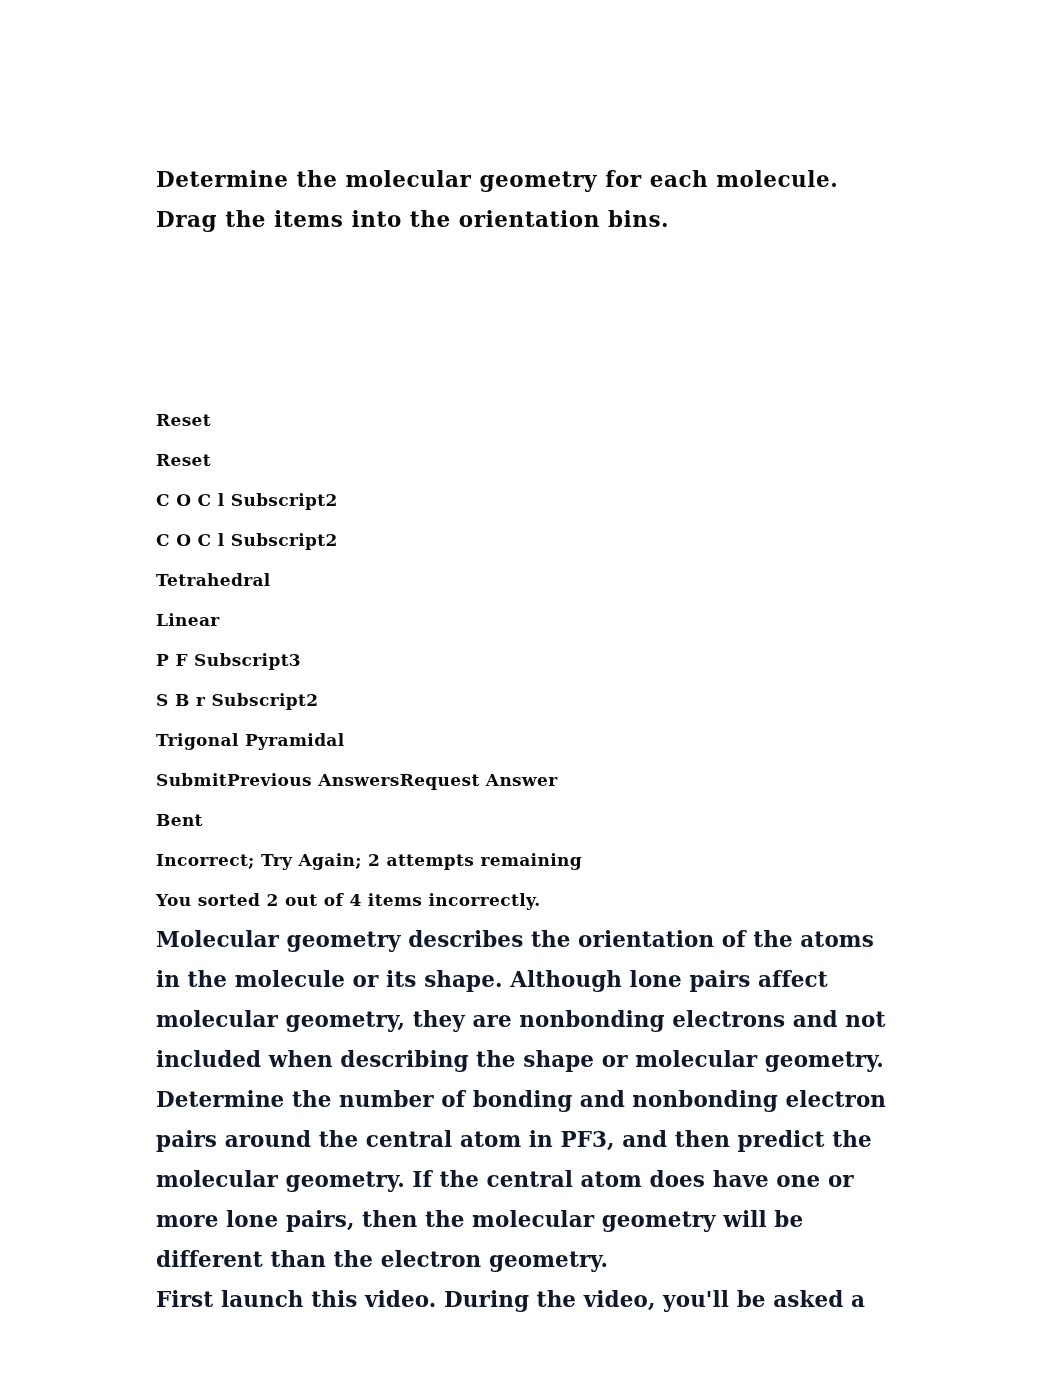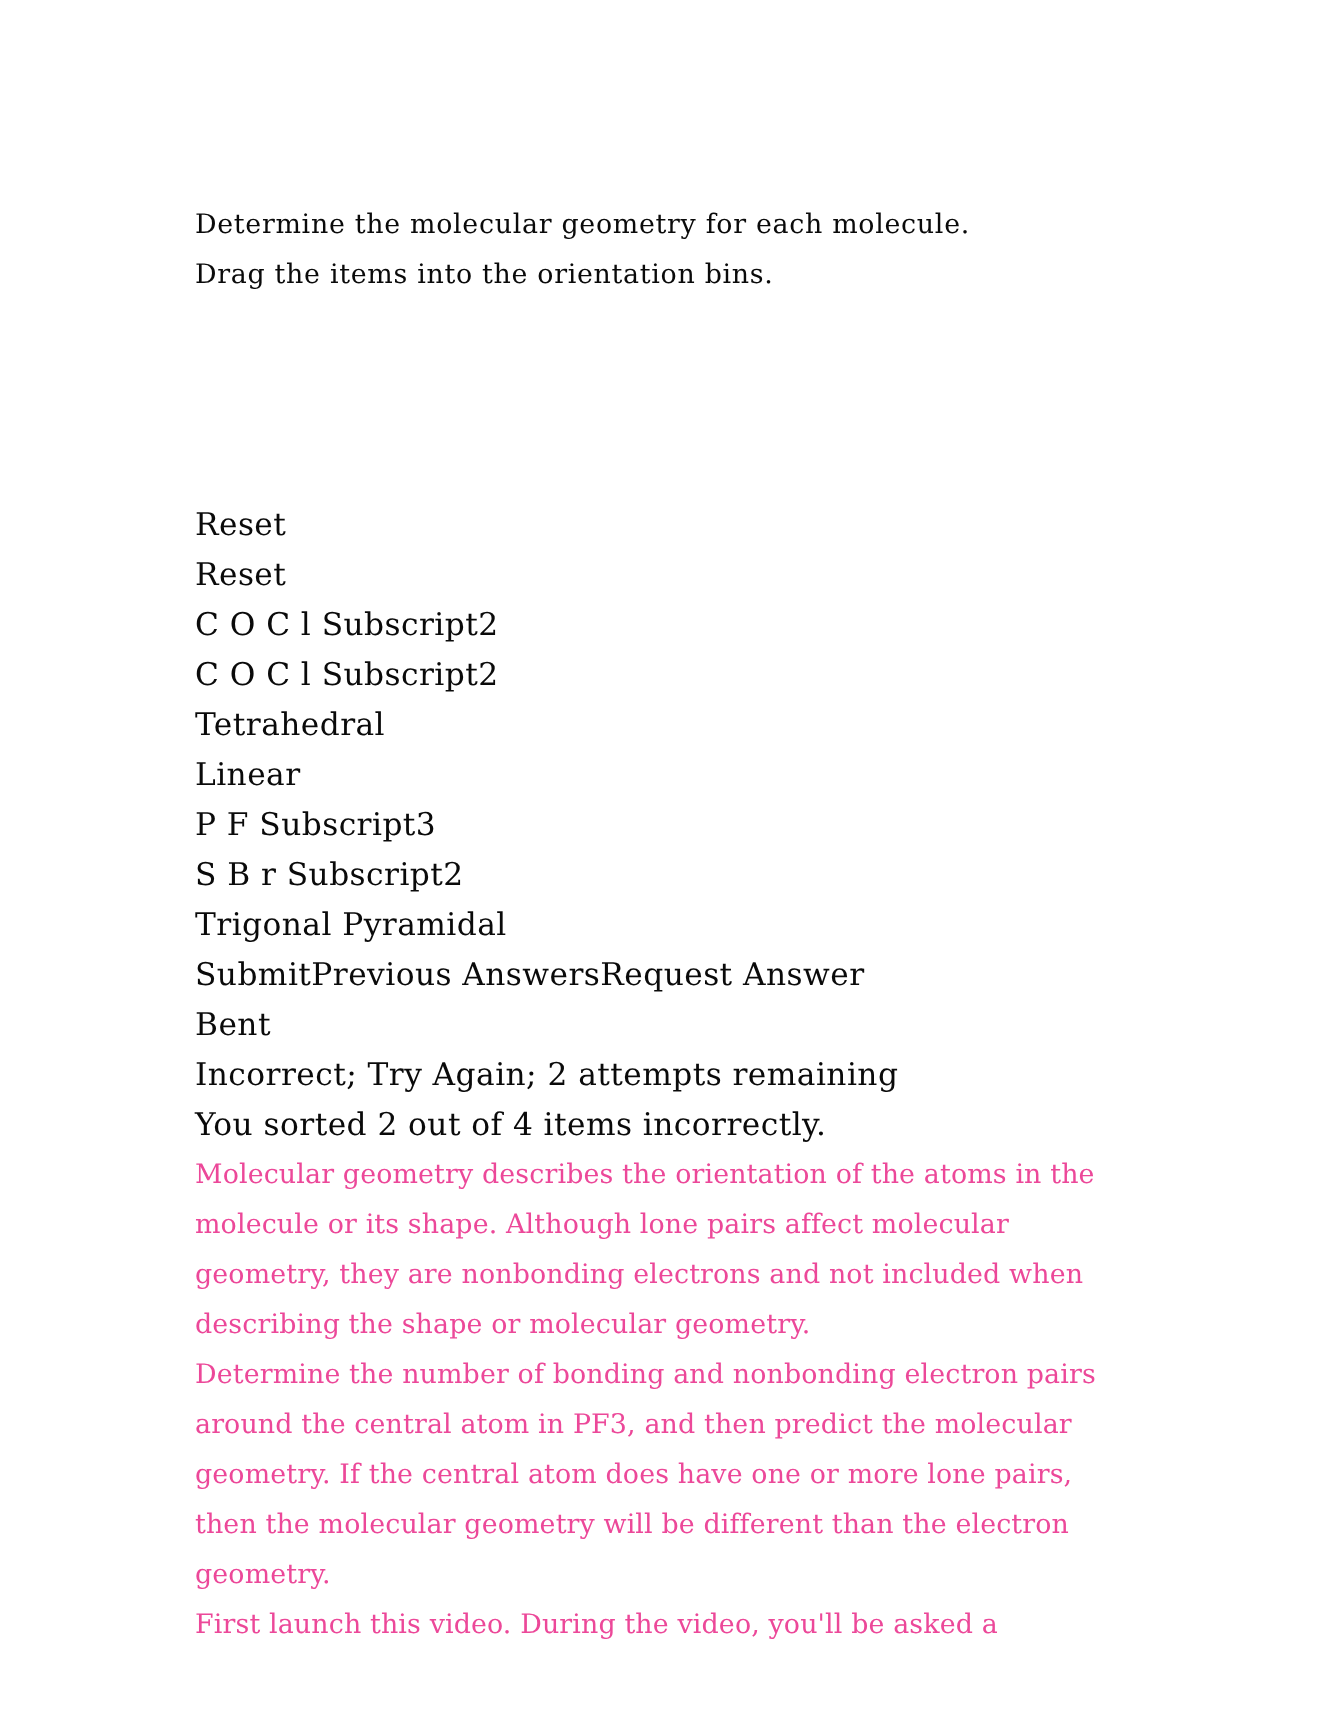--- a/index.html
+++ b/index.html
@@ -15,20 +15,21 @@
     -webkit-font-smoothing: antialiased;
   }
 
   .page {
     position: relative;
     width: 1062px;
     height: 1377px;
     background: #ffffff;
     overflow: hidden;
     box-sizing: border-box;
+    font-weight: bold;
   }
 
   .content {
     position: absolute;
     left: 156px;
     top: 160px;
     width: 745px;
   }
 
   .text-line {
@@ -51,33 +52,33 @@
   }
 
   
   .flat-list {
     margin: 0;
     padding: 0;
     list-style: none;
   }
 
   .flat-list li {
-    font-size: 25px;
+    font-size: 17px;
     line-height: 40px;
     letter-spacing: 0.35px;
     color: #0a0a0a;
     white-space: pre;
   }
 
   
   .para {
     font-size: 21.5px;
     line-height: 40px;
     letter-spacing: 0.1px;
-    color: #ec4899;
+    color: #0f172a;
     width: 742px;
     text-align: left;
   }
 
   .para-block p {
     margin: 0;
   }
 </style>
 </head>
 <body>

